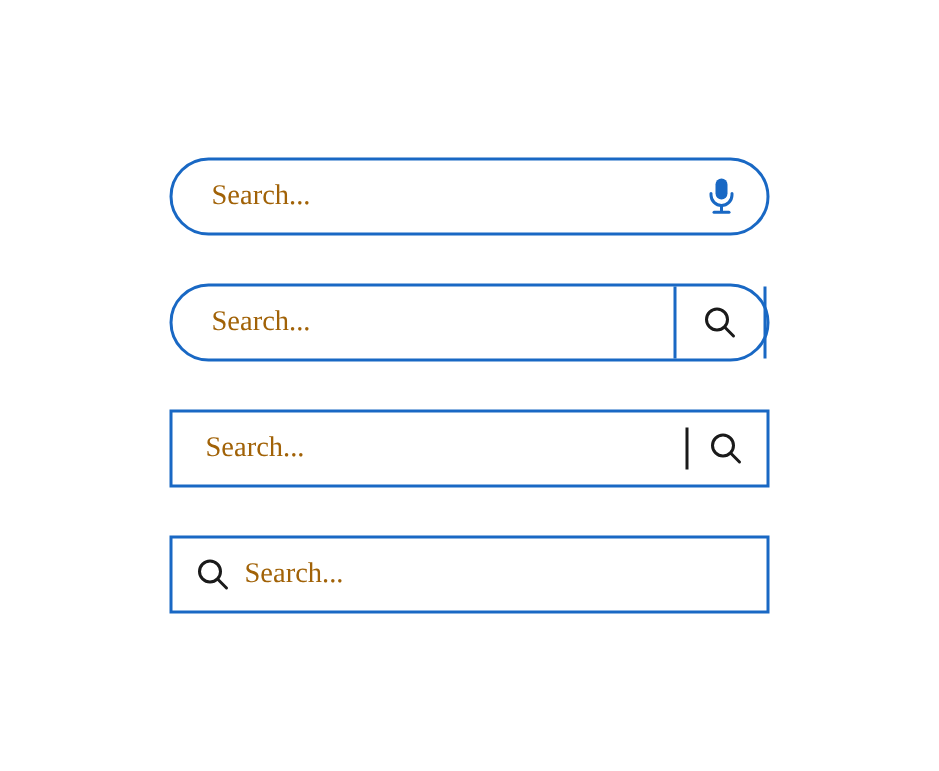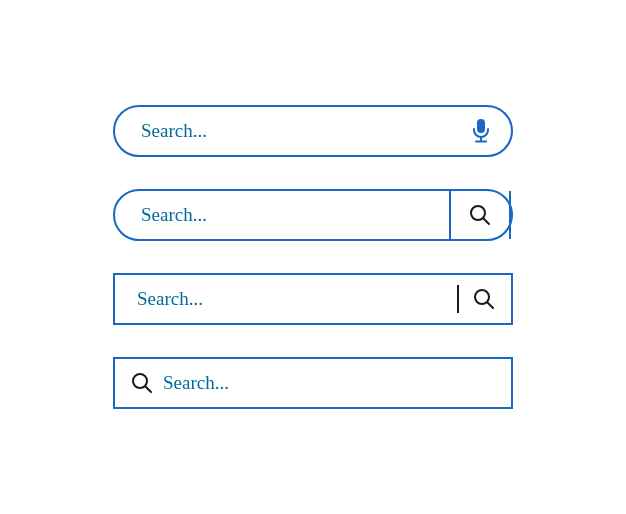--- a/index.html
+++ b/index.html
@@ -22,21 +22,21 @@
     border: 2px solid #1968c4;
     background: #fff;
     display: flex;
     align-items: center;
     position: relative;
   }
   .pill { border-radius: 999px; }
   .rect { border-radius: 0; }
   .placeholder {
     font-size: 19px;
-    color: #0369a1;
+    color: #a16207;
     font-family: Georgia, serif;
   }
   
   .bar1 { padding: 0 20px 0 26px; justify-content: space-between; }
   
   .bar2 { padding-left: 26px; }
   .bar2 .right {
     margin-left: auto;
     height: 100%;
     width: 62px;

